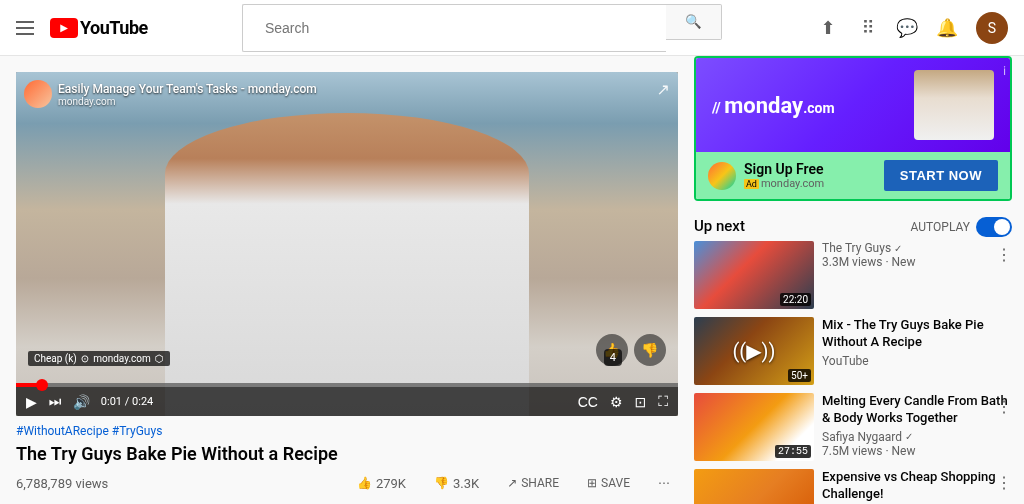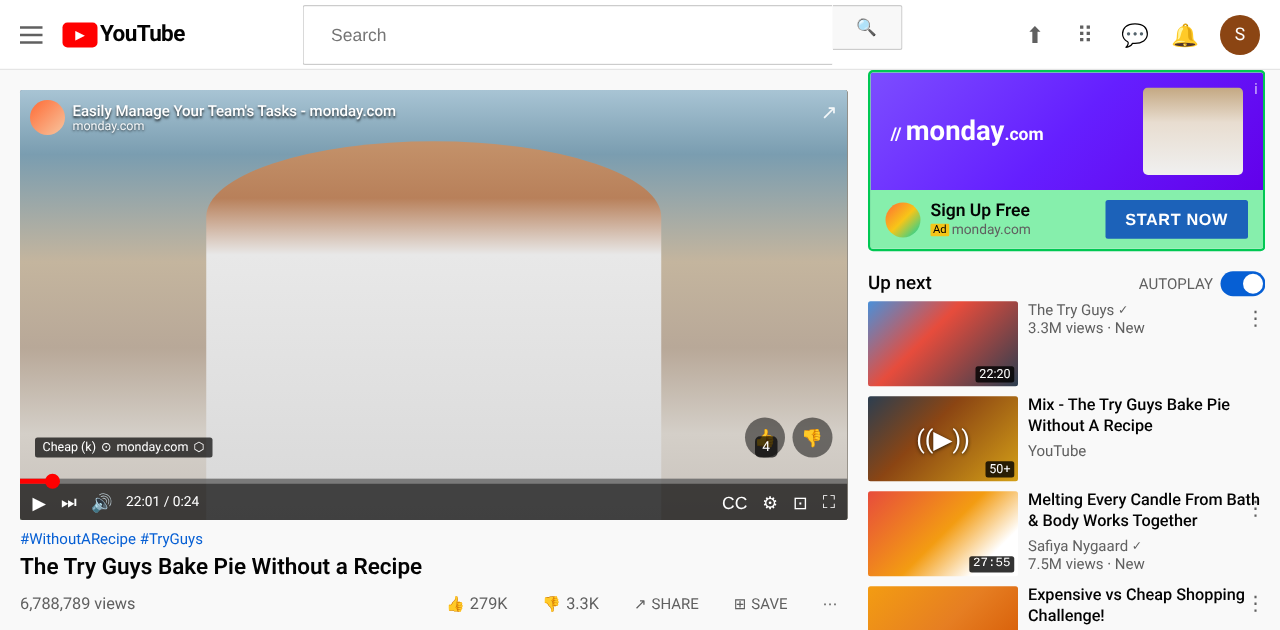--- a/index.html
+++ b/index.html
@@ -255,21 +255,21 @@
       <div class="video-controls">
         <div class="progress-bar">
           <div class="progress-fill"></div>
           <div class="progress-dot"></div>
         </div>
         <div class="controls-row">
           <button class="ctrl-btn">▶</button>
           <button class="ctrl-btn">⏭</button>
           <button class="ctrl-btn">🔊</button>
           <span class="time-display">
-            <span>22:01</span>
+            <span>0:01</span>
             <span> / </span>
             <span>0:24</span>
           </span>
           <div class="ctrl-spacer"></div>
           <div class="ctrl-right">
             <button class="ctrl-btn">CC</button>
             <button class="ctrl-btn">⚙</button>
             <button class="ctrl-btn">⊡</button>
             <button class="ctrl-btn">⛶</button>
           </div>

